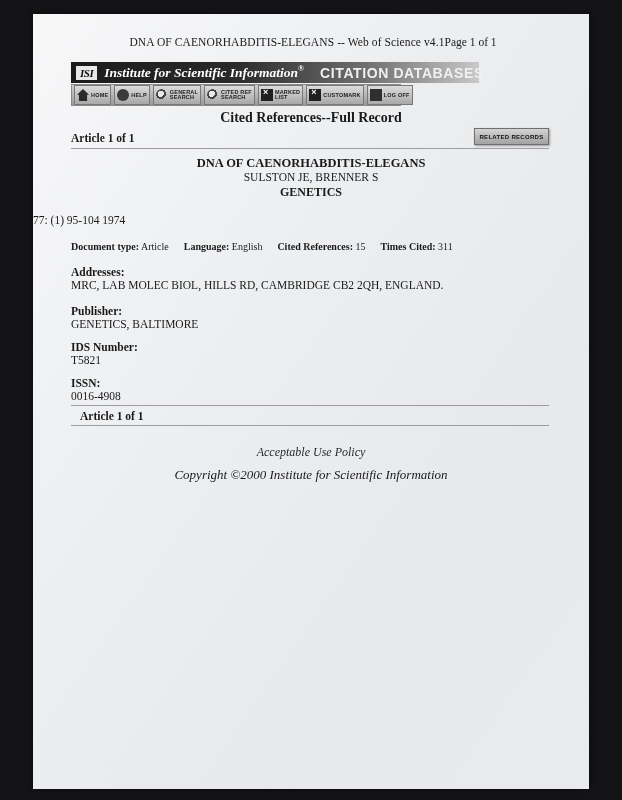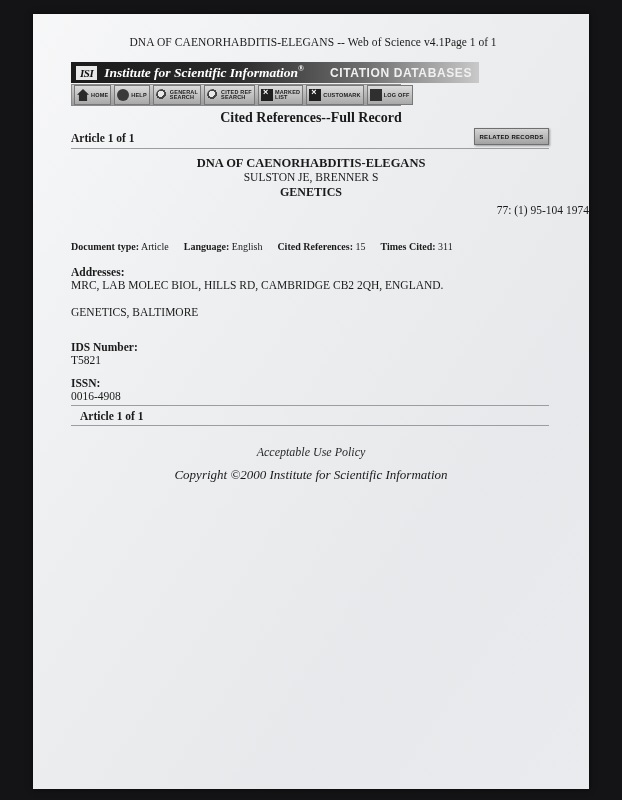--- a/index.html
+++ b/index.html
@@ -79,24 +79,24 @@
     font-style: italic;
     font-weight: bold;
     font-size: 13.5px;
     margin-left: 7px;
     font-family: "Liberation Serif", serif;
     white-space: nowrap;
   }
   .isi-sup { font-size: 8px; vertical-align: super; }
   .isi-cit {
     color: #f0f0f0;
-    font-size: 12px;
+    font-size: 14px;
     font-weight: bold;
     font-family: "Liberation Sans", sans-serif;
-    margin-left: 26px;
+    margin-left: 16px;
     letter-spacing: 0.6px;
     white-space: nowrap;
   }
 
   .toolbar {
     position: absolute;
     top: 70px;
     left: 38px;
     width: 330px;
     height: 22px;
@@ -202,23 +202,23 @@
   .rec-journal {
     position: absolute;
     top: 171px;
     left: 0; right: 0;
     text-align: center;
     font-size: 12px;
     font-weight: bold;
   }
   .rec-cite {
     position: absolute;
-    top: 190px;
-    left: 0; right: 0;
-    text-align: right;
+    top: 200px;
+    left: 0; right: 0;
+    text-align: left;
     font-size: 11.5px;
   }
 
   .meta-row {
     position: absolute;
     top: 227px;
     left: 38px;
     right: 48px;
     font-size: 10px;
   }
@@ -341,20 +341,21 @@
       <span class="sep"></span>
       <span class="lbl">Times Cited:</span>
       <span>311</span>
     </div>
 
     <div class="block blk-addr">
       <span class="lbl">Addresses:</span>
       <span class="val">MRC, LAB MOLEC BIOL, HILLS RD, CAMBRIDGE CB2 2QH, ENGLAND.</span>
     </div>
     <div class="block blk-pub">
+      <span class="lbl">Publisher:</span>
       <span class="val">GENETICS, BALTIMORE</span>
     </div>
     <div class="block blk-ids">
       <span class="lbl">IDS Number:</span>
       <span class="val">T5821</span>
     </div>
     <div class="block blk-issn">
       <span class="lbl">ISSN:</span>
       <span class="val">0016-4908</span>
     </div>

